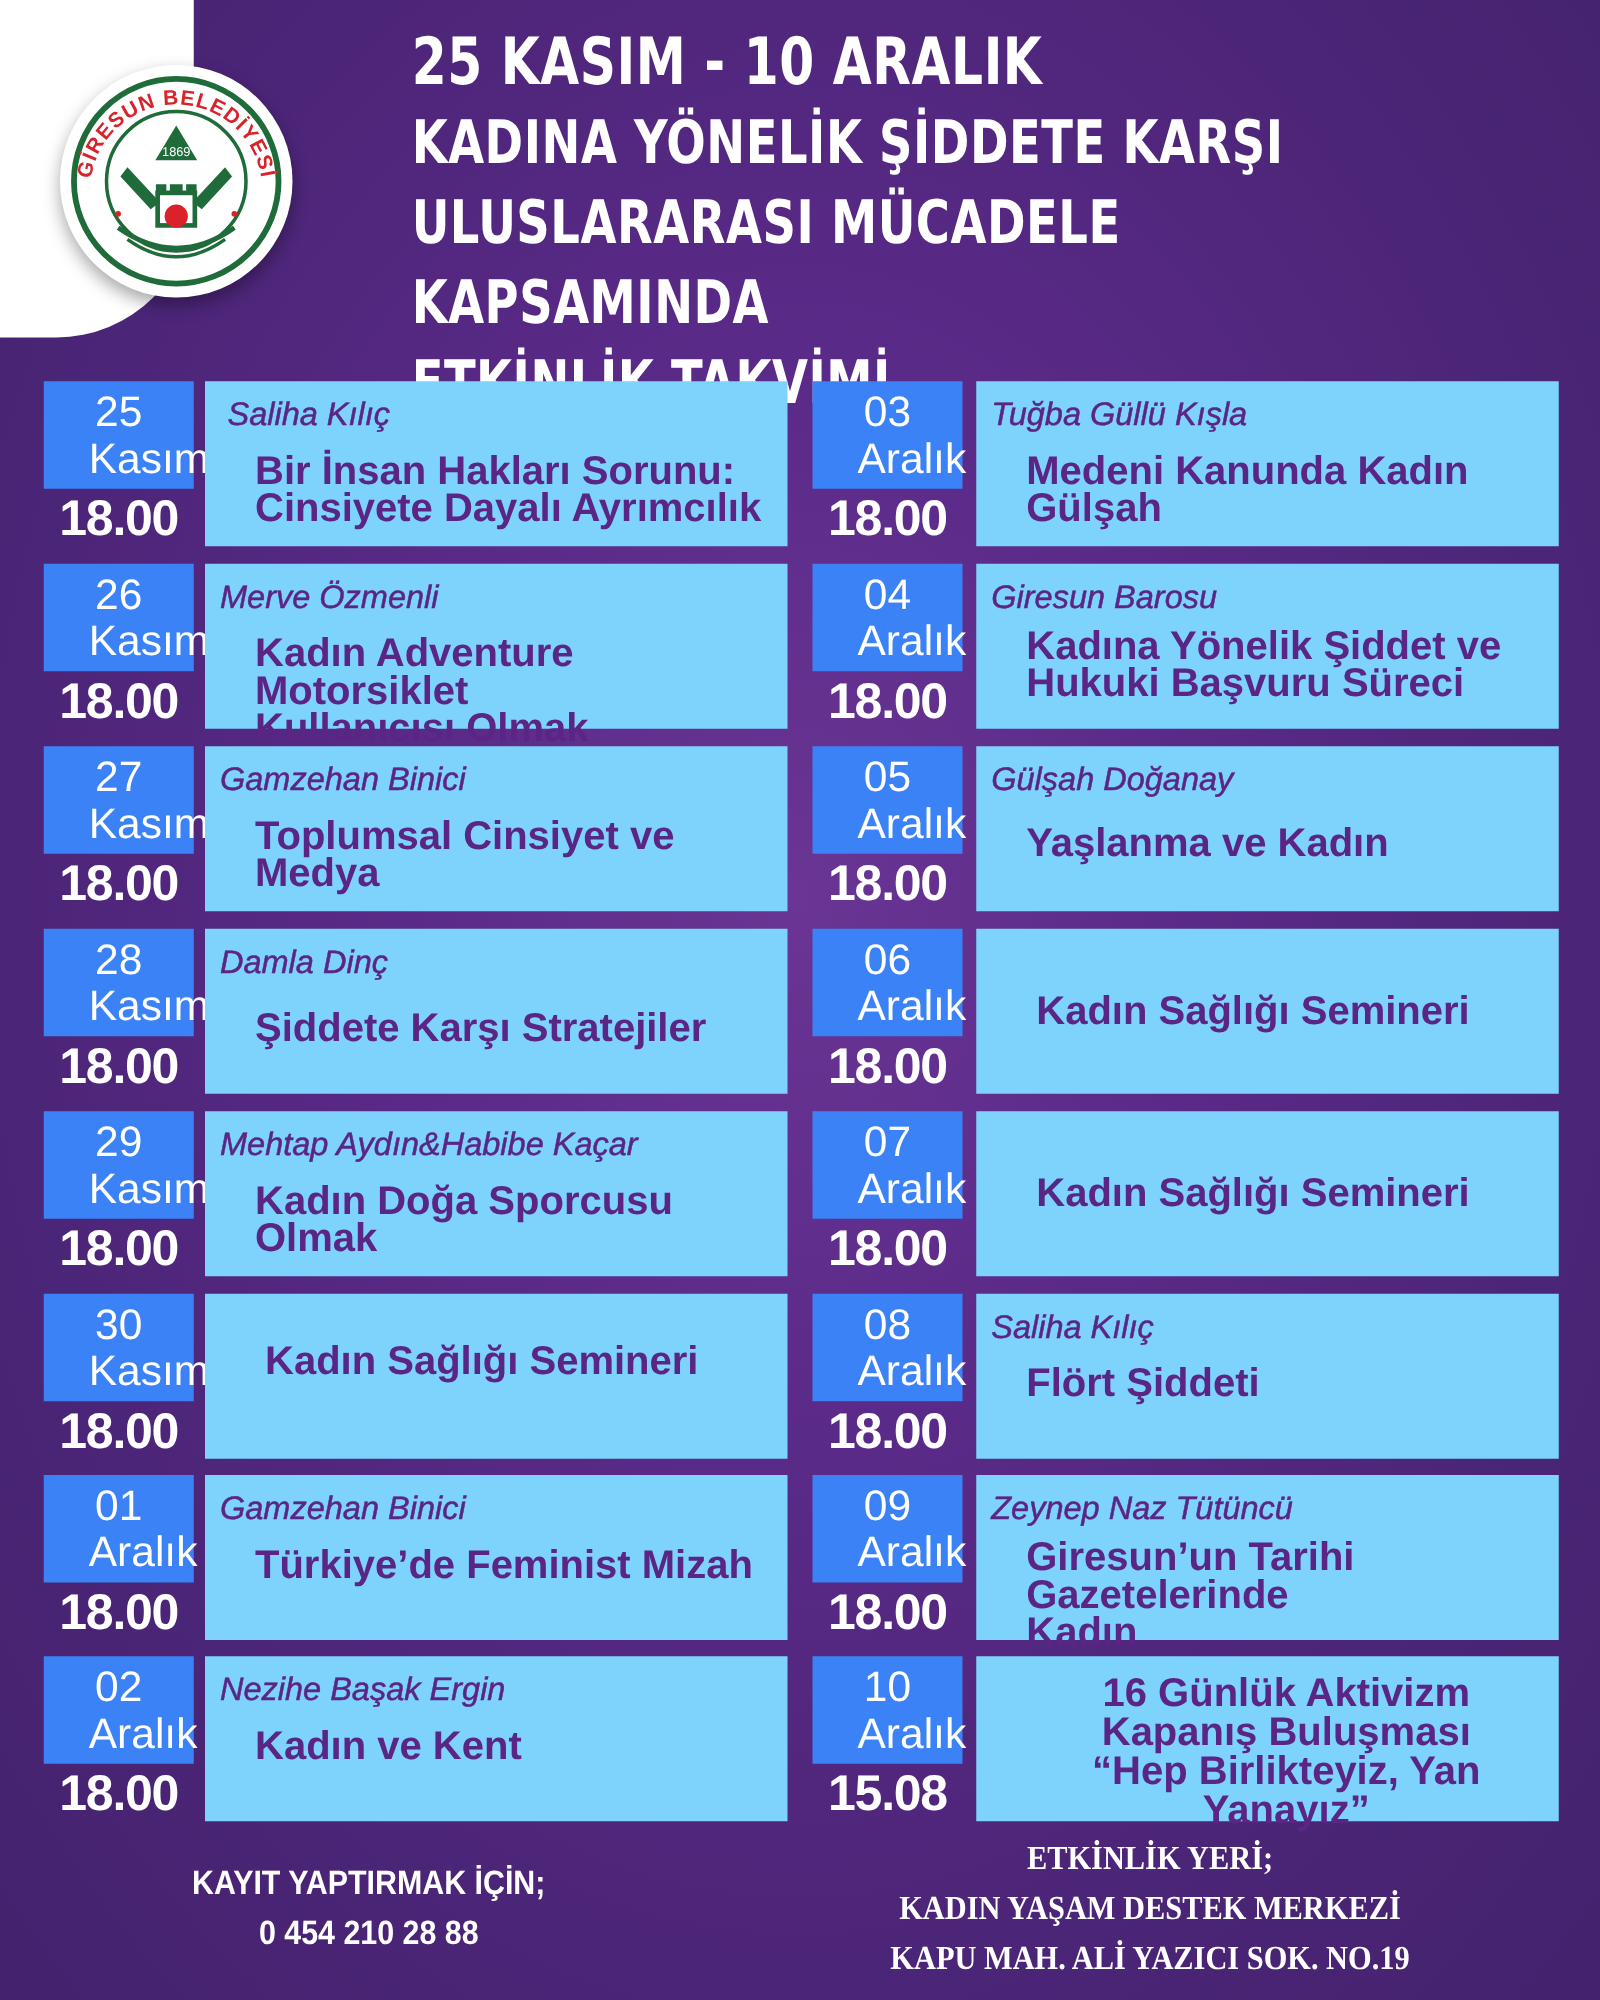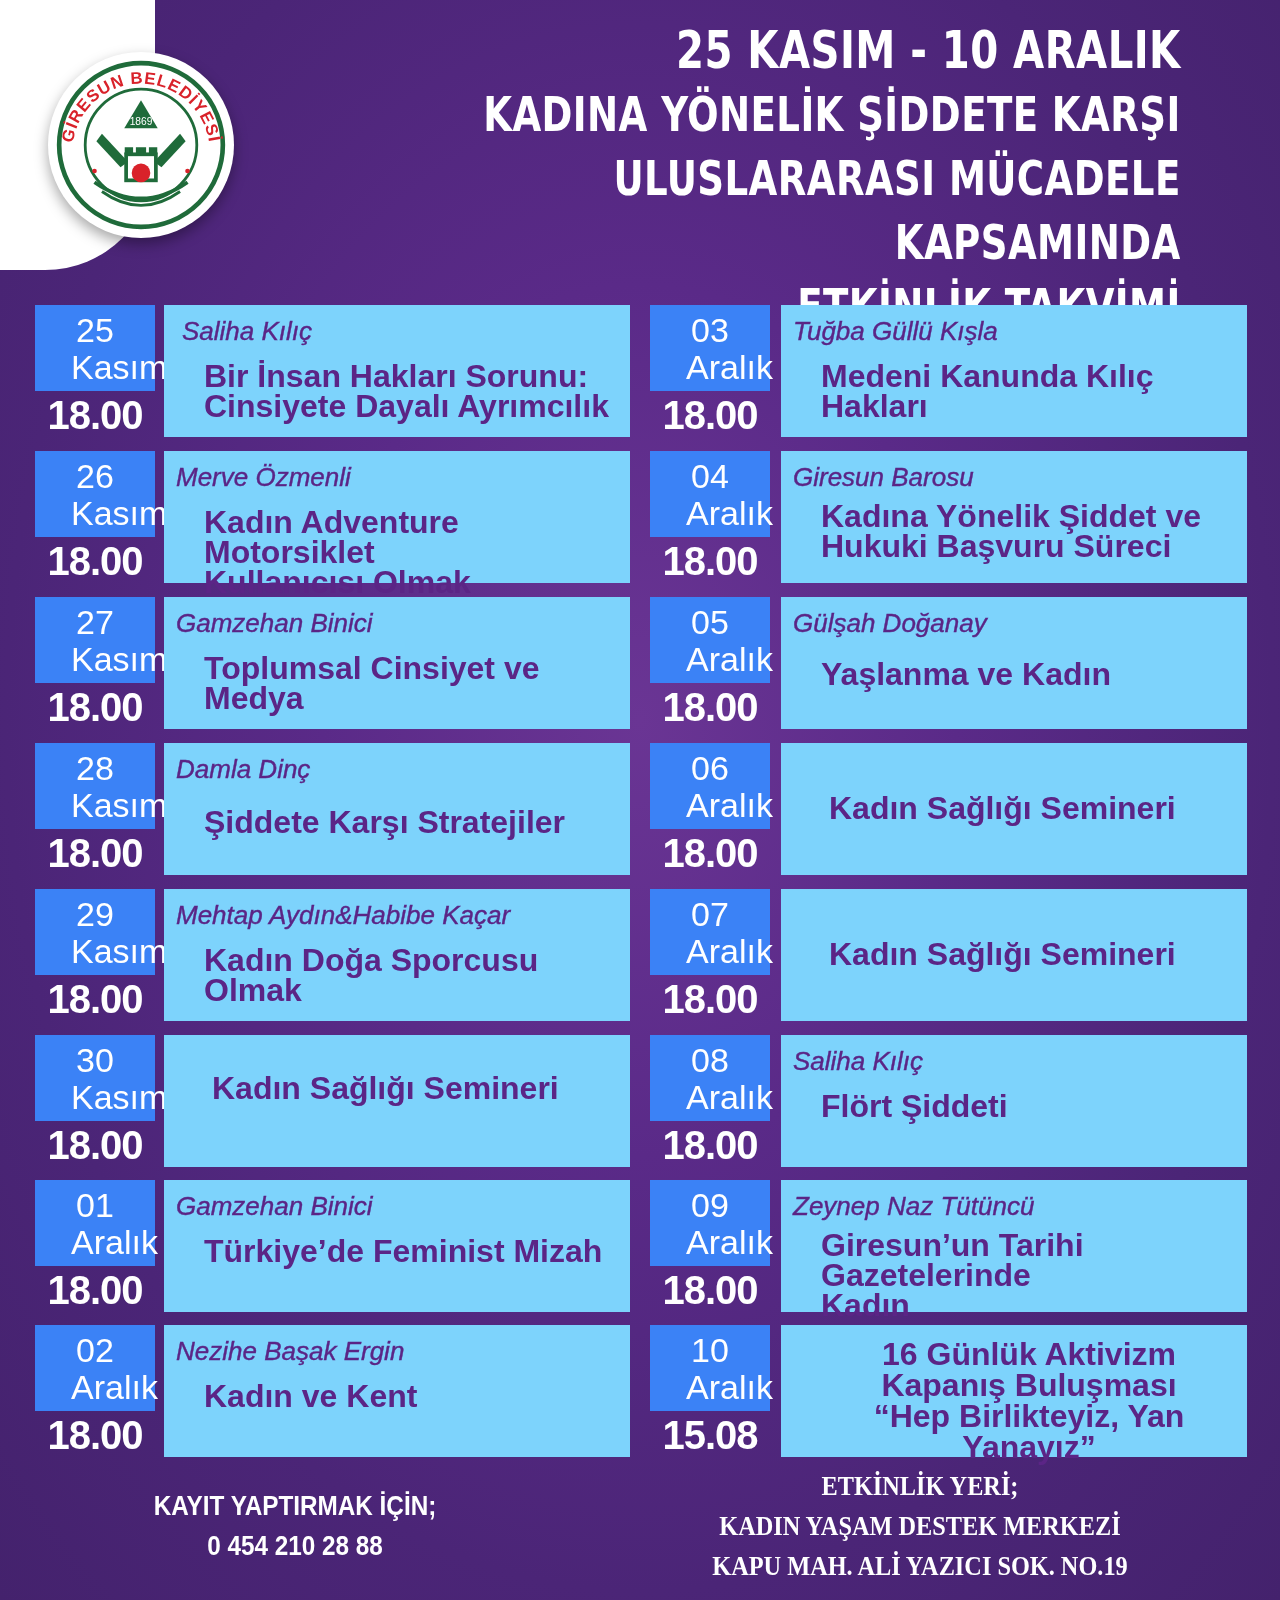--- a/index.html
+++ b/index.html
@@ -14,21 +14,21 @@
     background: #ffffff; border-bottom-right-radius: 110px;
   }
   .logo {
     position: absolute; left: 48px; top: 52px; width: 186px; height: 186px;
     border-radius: 50%; background: #ffffff;
     box-shadow: 0 6px 14px rgba(0,0,0,0.35);
   }
   .logo svg { width: 100%; height: 100%; }
   .header {
     position: absolute; left: 260px; top: 18px; width: 990px;
-    text-align: right; color: #ffffff;
+    text-align: left; color: #ffffff;
     font-family: "DejaVu Sans Condensed", "DejaVu Sans", sans-serif;
     font-weight: bold; letter-spacing: 0.5px;
   }
   .header .line { display: block; font-size: 48px; line-height: 64px; transform: scaleX(0.86); }
   .header .line1 { font-size: 52px; }
   .row {
     position: absolute; height: 132px;
   }
   .date-box {
     position: absolute; left: 0; top: 0; width: 120px; height: 86px;
@@ -208,21 +208,21 @@
 </div>
 
 <div class="row" style="left:650px; top:305px;">
   <div class="date-box">
     <span class="date-day">03</span>
     <span class="date-month">Aralık</span>
   </div>
   <div class="time">18.00</div>
   <div class="card" style="left:131px">
     <span class="speaker">Tuğba Güllü Kışla</span>
-    <span class="topic">Medeni Kanunda Kılıç Hakları</span>
+    <span class="topic">Medeni Kanunda Kadın Gülşah</span>
   </div>
 </div>
 
 <div class="row" style="left:650px; top:451px;">
   <div class="date-box">
     <span class="date-day">04</span>
     <span class="date-month">Aralık</span>
   </div>
   <div class="time">18.00</div>
   <div class="card" style="left:131px">

